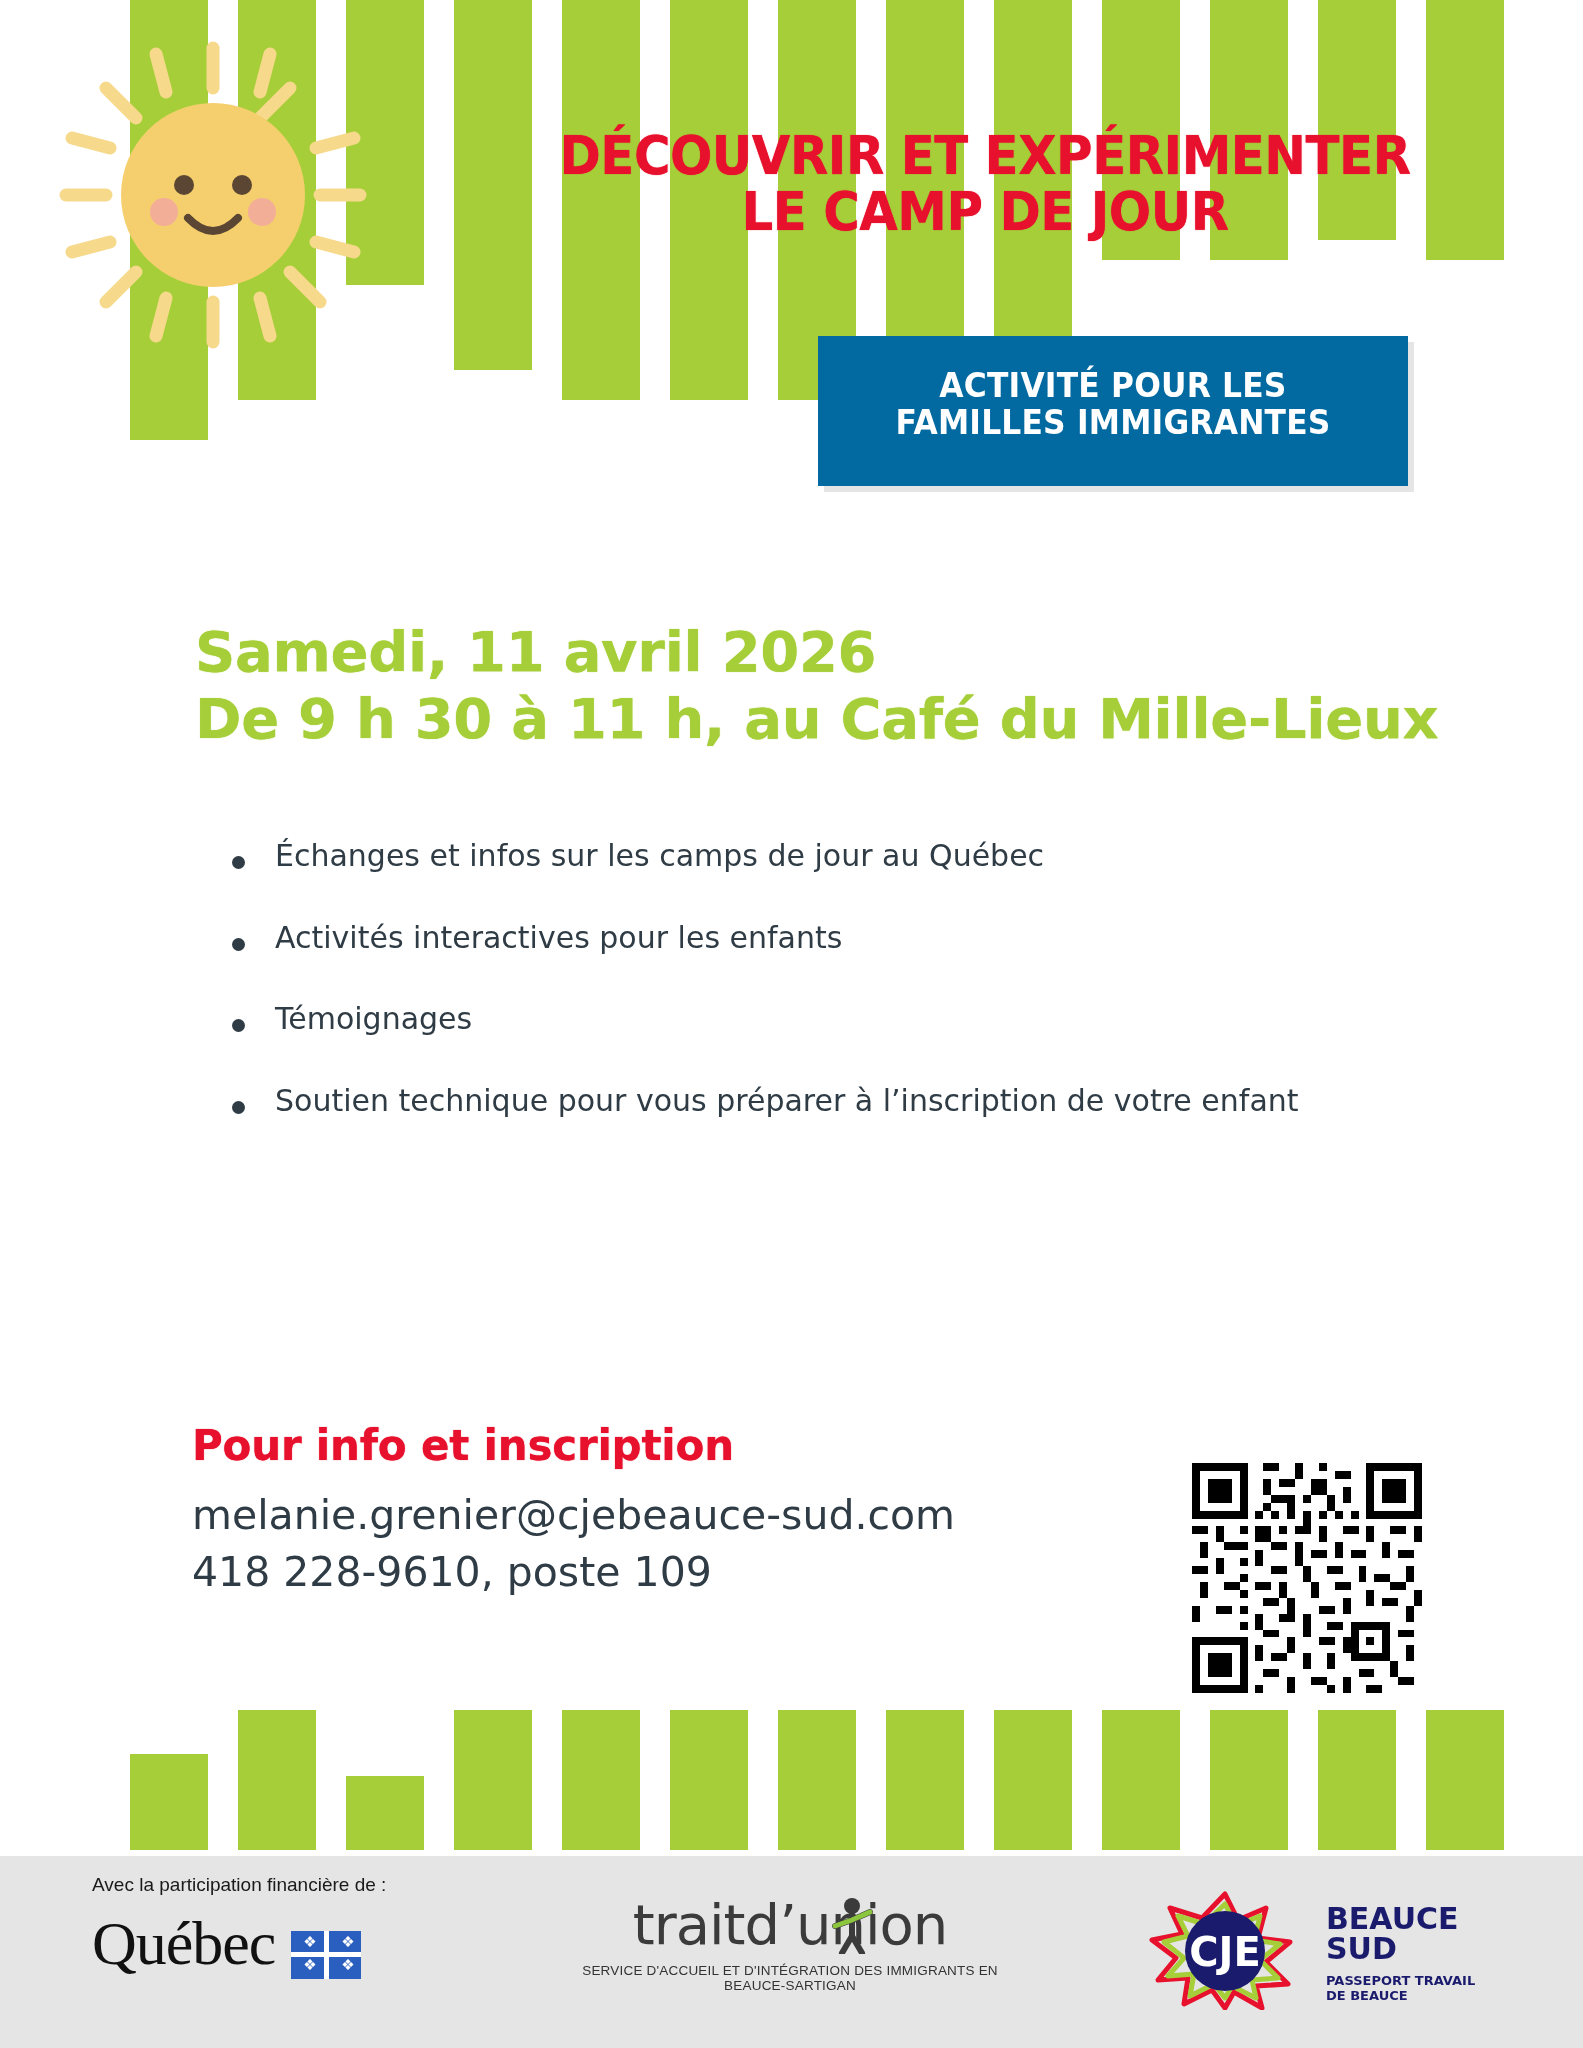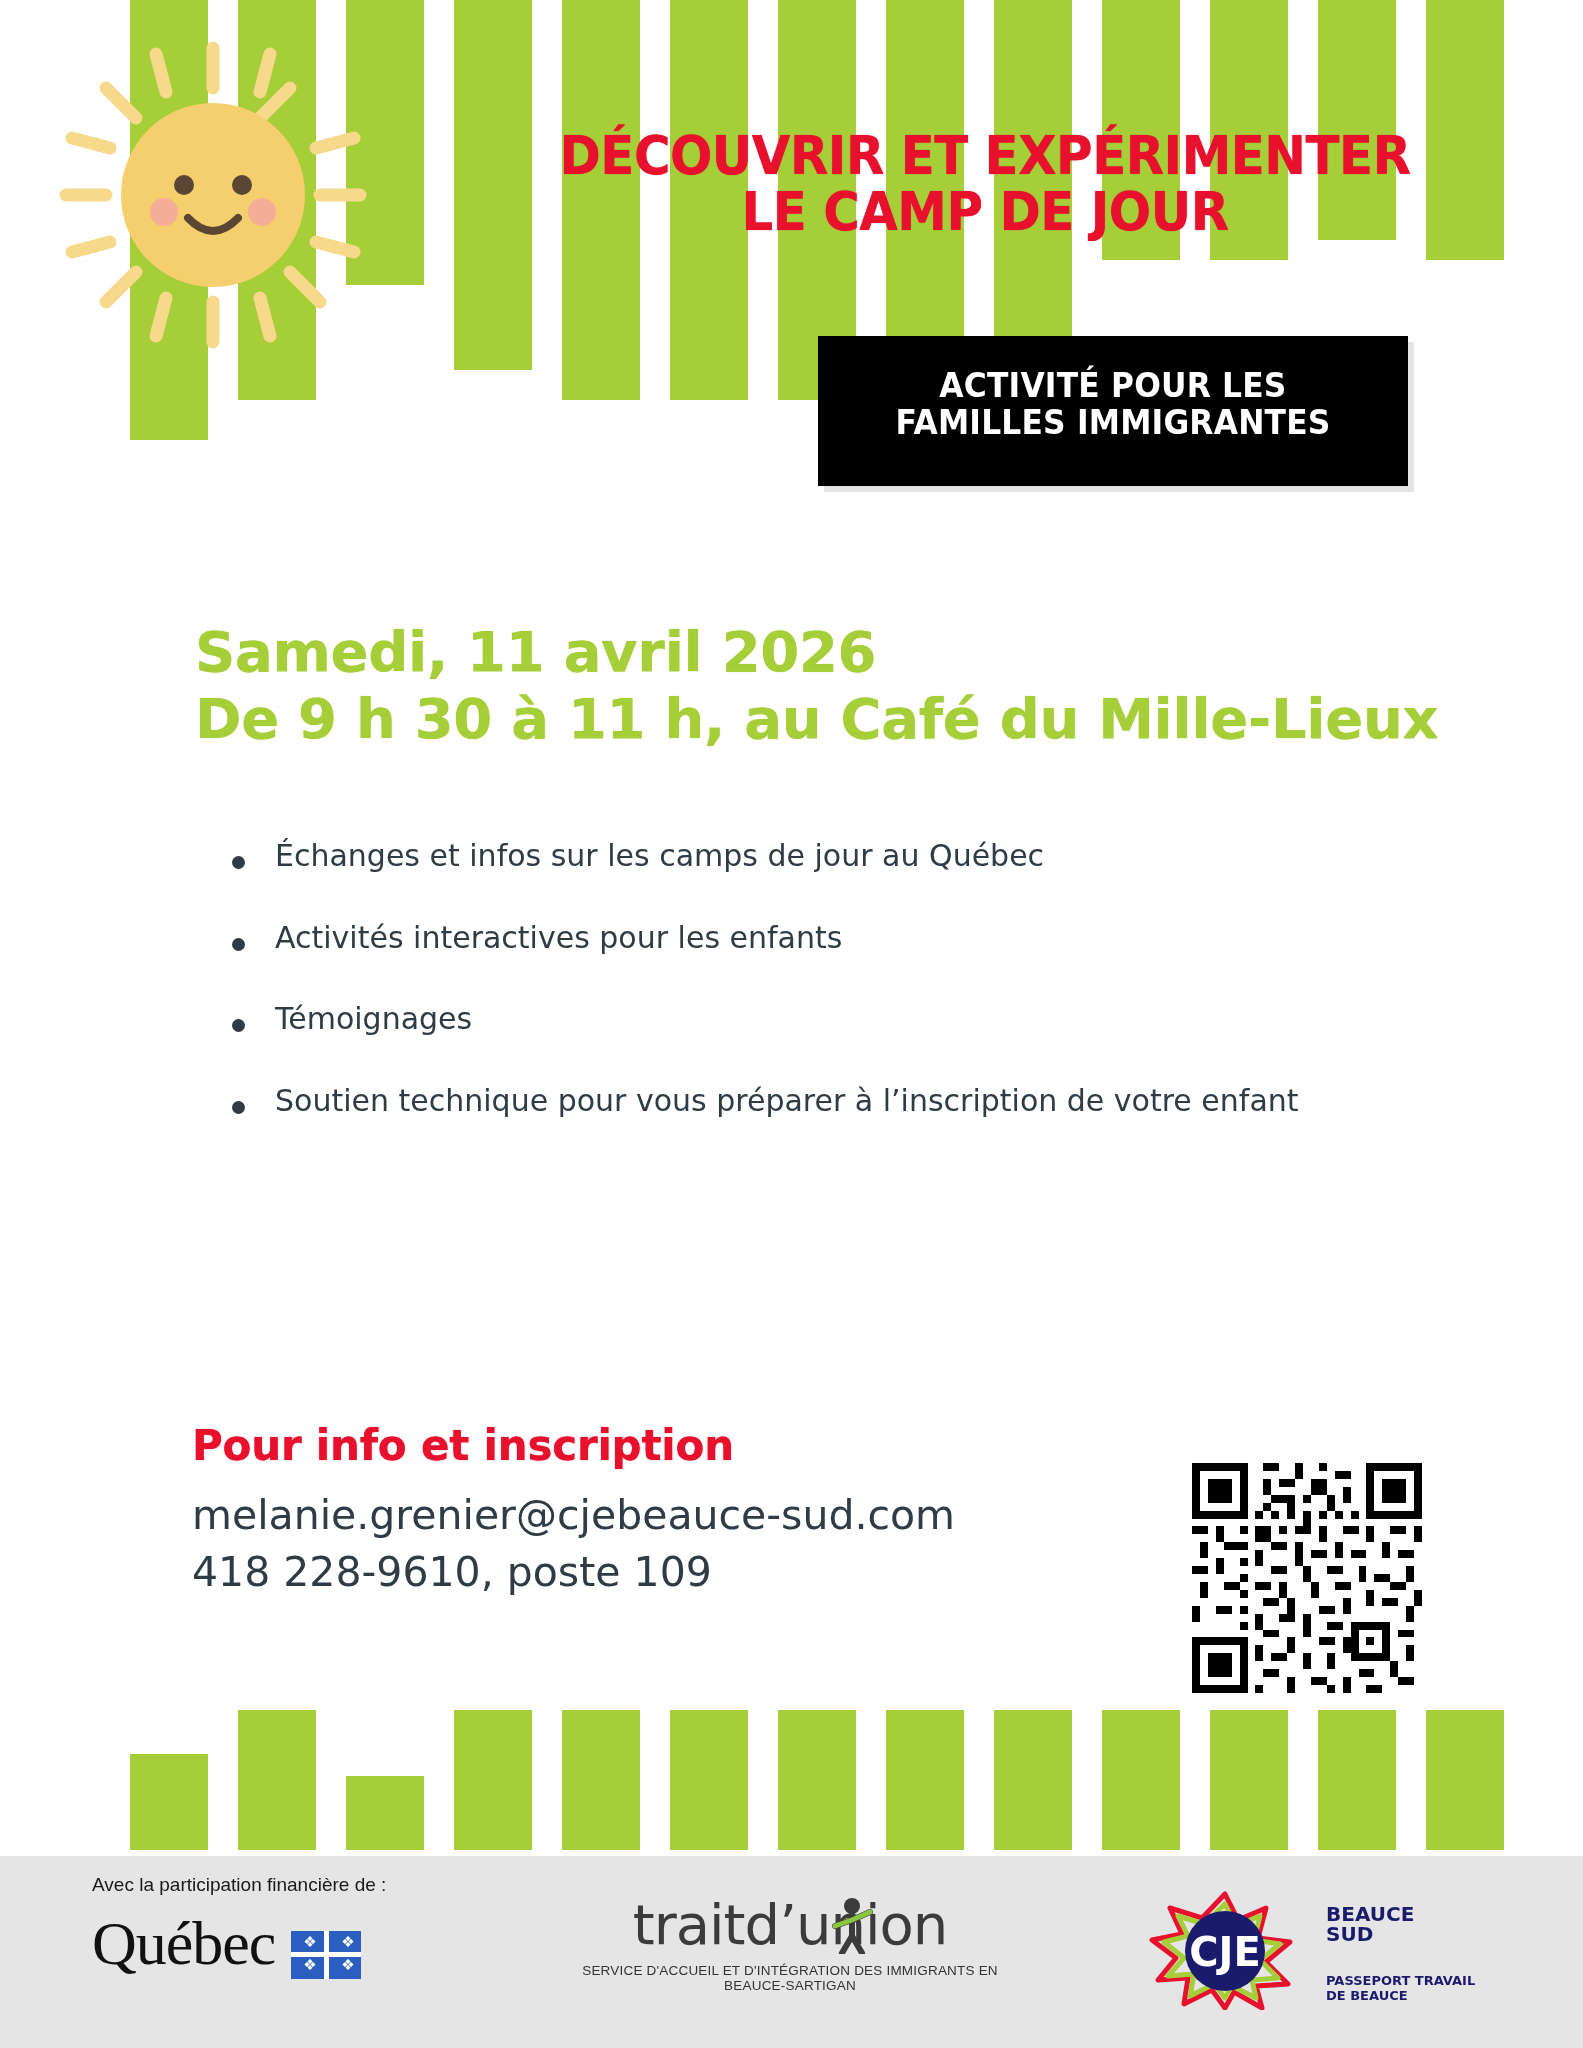--- a/index.html
+++ b/index.html
@@ -64,21 +64,21 @@
     text-shadow: 0 0 1px #e8112d;
   }
   #poster-title .line2 { display: block; }
 
   #subtitle-banner {
     position: absolute;
     left: 818px;
     top: 336px;
     width: 590px;
     height: 150px;
-    background: #000000;
+    background: #0369a1;
     z-index: 4;
     box-shadow: 6px 6px 0 rgba(0,0,0,0.10);
   }
   #subtitle-banner .txt {
     color: #ffffff;
     font-weight: bold;
     font-size: 33px;
     line-height: 1.12;
     text-align: center;
     padding-top: 32px;
@@ -257,21 +257,21 @@
     top: 8px;
     width: 190px;
     height: 120px;
   }
   #cje-logo .cje-beauce {
     position: absolute;
     left: 196px;
     top: 22px;
     font-family: "DejaVu Sans", sans-serif;
     font-weight: bold;
-    font-size: 20px;
+    font-size: 30px;
     color: #1b1b6e;
     line-height: 1.0;
   }
   #cje-logo .cje-sub {
     position: absolute;
     left: 196px;
     top: 92px;
     font-family: "DejaVu Sans", sans-serif;
     font-weight: bold;
     font-size: 13px;

